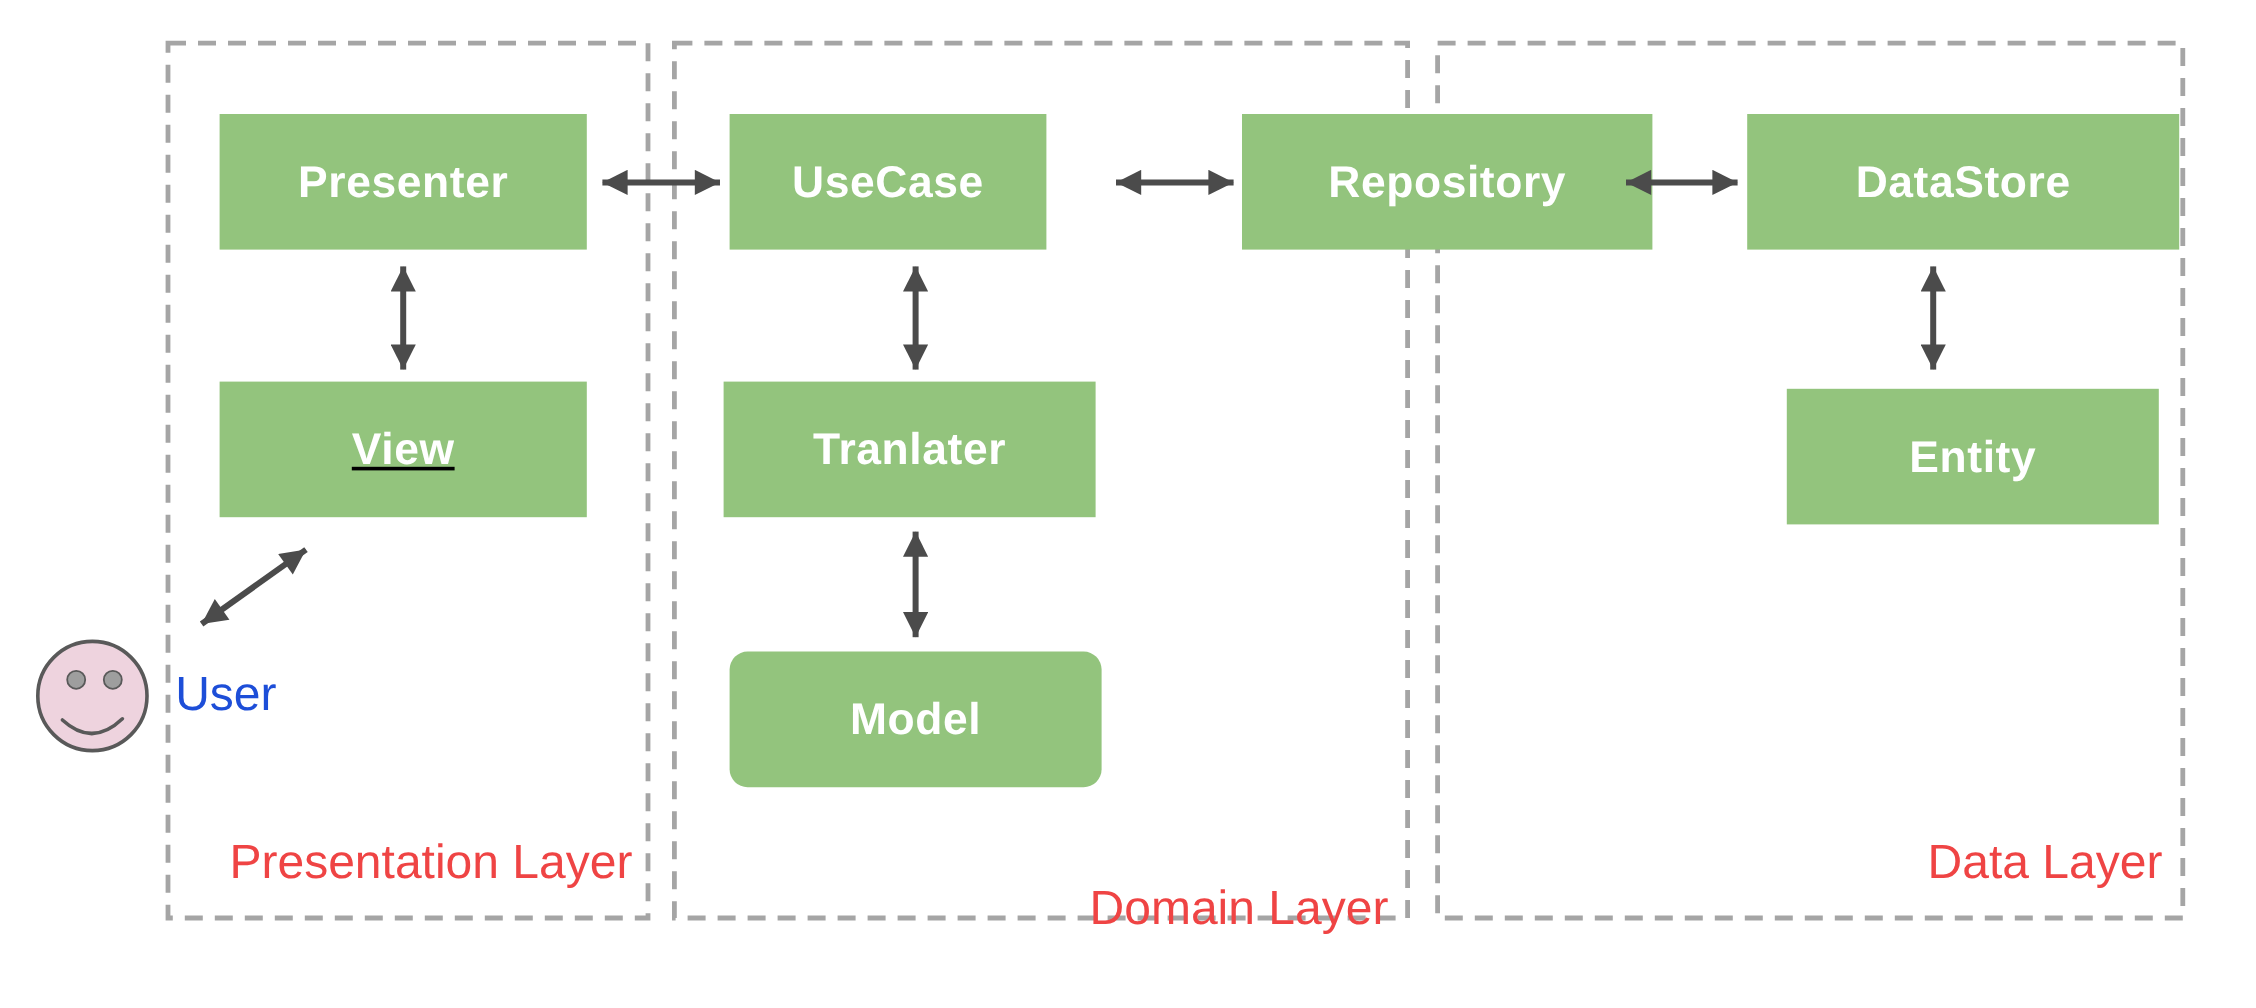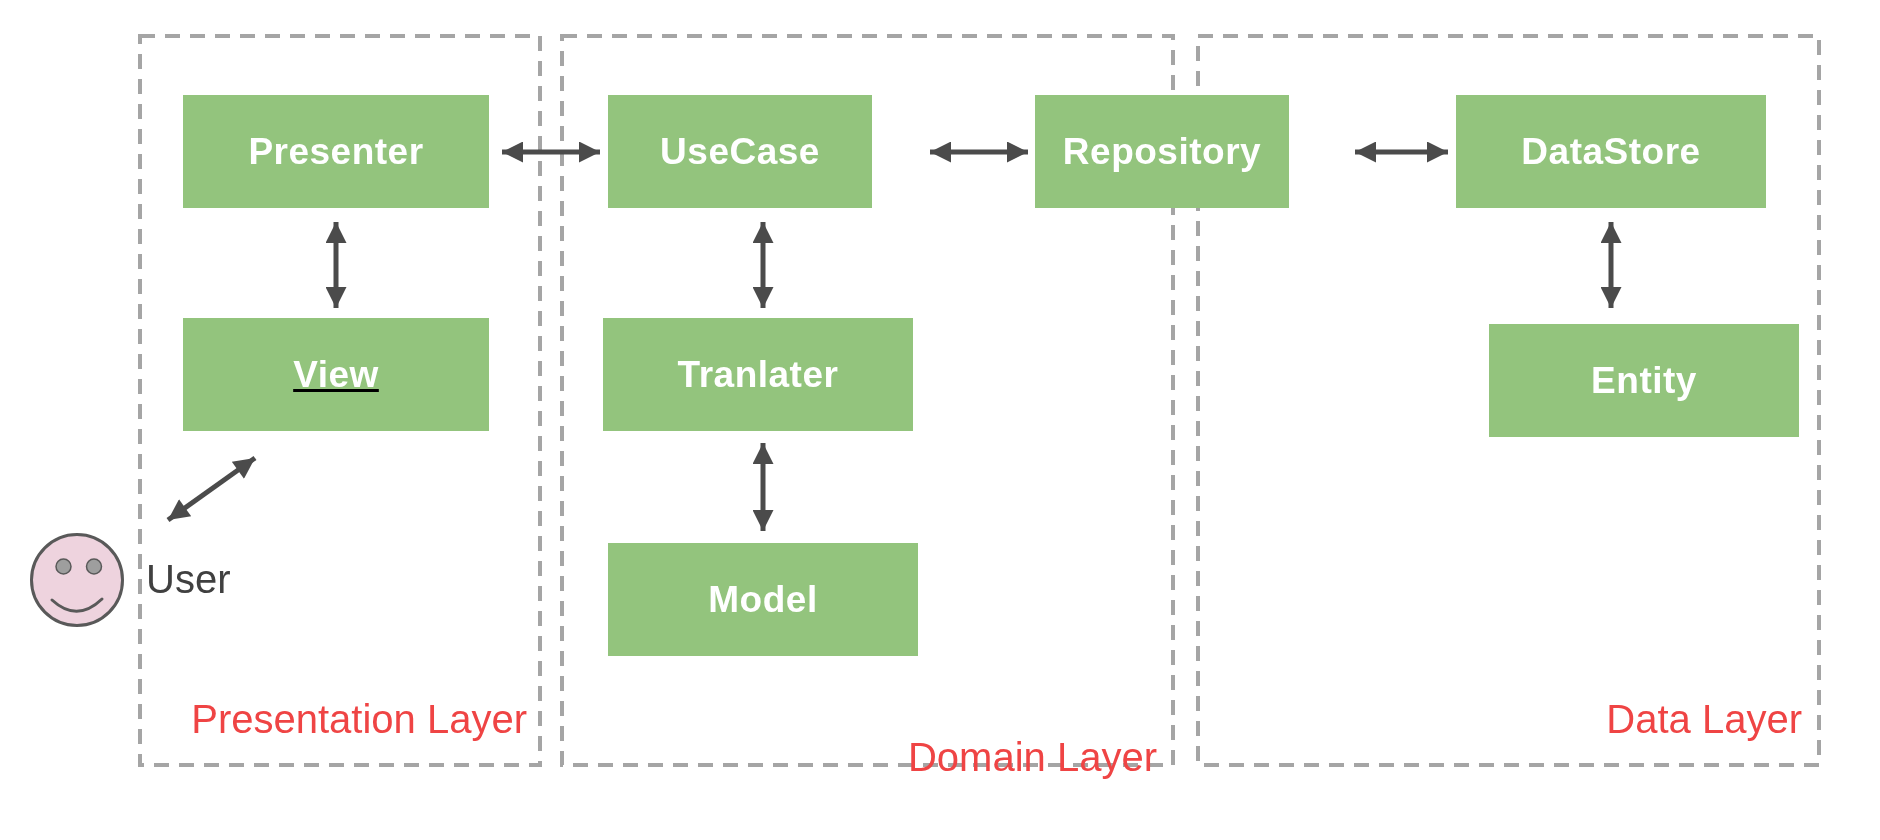--- a/index.html
+++ b/index.html
@@ -17,30 +17,30 @@
   }
   .node span{
     color:#ffffff;font-weight:bold;font-size:37px;letter-spacing:.5px;
   }
   .layer-label{
     position:absolute;z-index:2;top:696px;height:46px;line-height:46px;
     font-size:40px;color:#ef4444;text-align:right;white-space:nowrap;
   }
   .user-label{
     position:absolute;z-index:4;left:146px;top:557px;
-    font-size:40px;color:#404040;white-space:nowrap;
+    font-size:40px;color:#1d4ed8;white-space:nowrap;
   }
   
   .n-presenter {left:183px;top:95px;width:306px;justify-content:center;}
   .n-view      {left:183px;top:318px;width:306px;text-decoration:underline;}
   .n-usecase   {left:608px;top:95px;width:264px;}
   .n-tranlater {left:603px;top:318px;width:310px;}
-  .n-model     {left:608px;top:543px;width:310px;}
-  .n-repository{left:1035px;top:95px;width:254px;}
-  .n-datastore {left:1456px;top:95px;width:310px;}
+  .n-model     {left:608px;top:543px;width:310px;border-radius:15px;}
+  .n-repository{left:1035px;top:95px;width:342px;}
+  .n-datastore {left:1456px;top:95px;width:360px;}
   .n-entity    {left:1456px;top:324px;width:310px;margin-left:33px;}
   
   .l-presentation{left:140px;width:387px;}
   .l-domain      {left:562px;width:595px;margin-top:38px;}
   .l-data        {left:1198px;width:604px;}
 </style>
 </head>
 <body>
 
 <div class="canvas">

